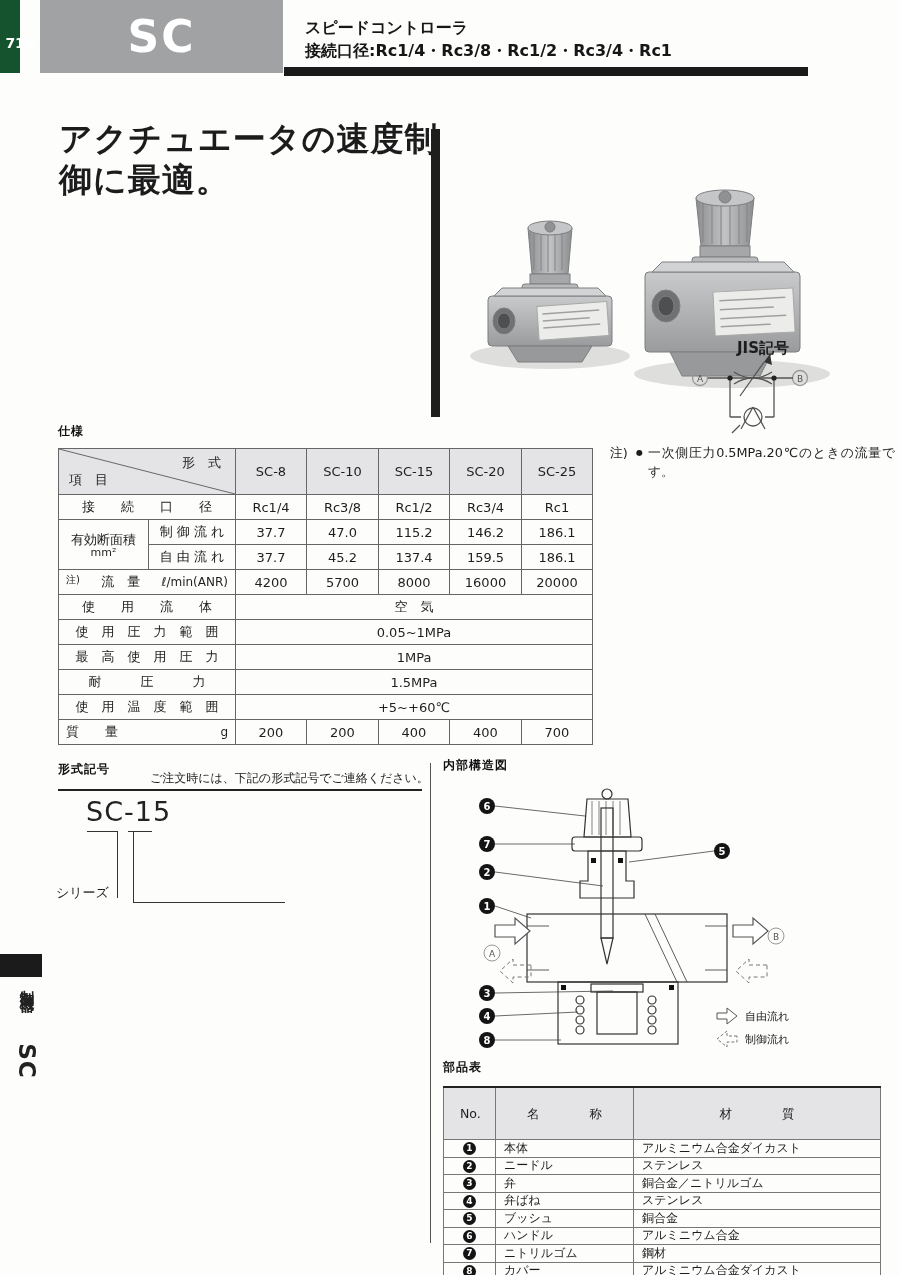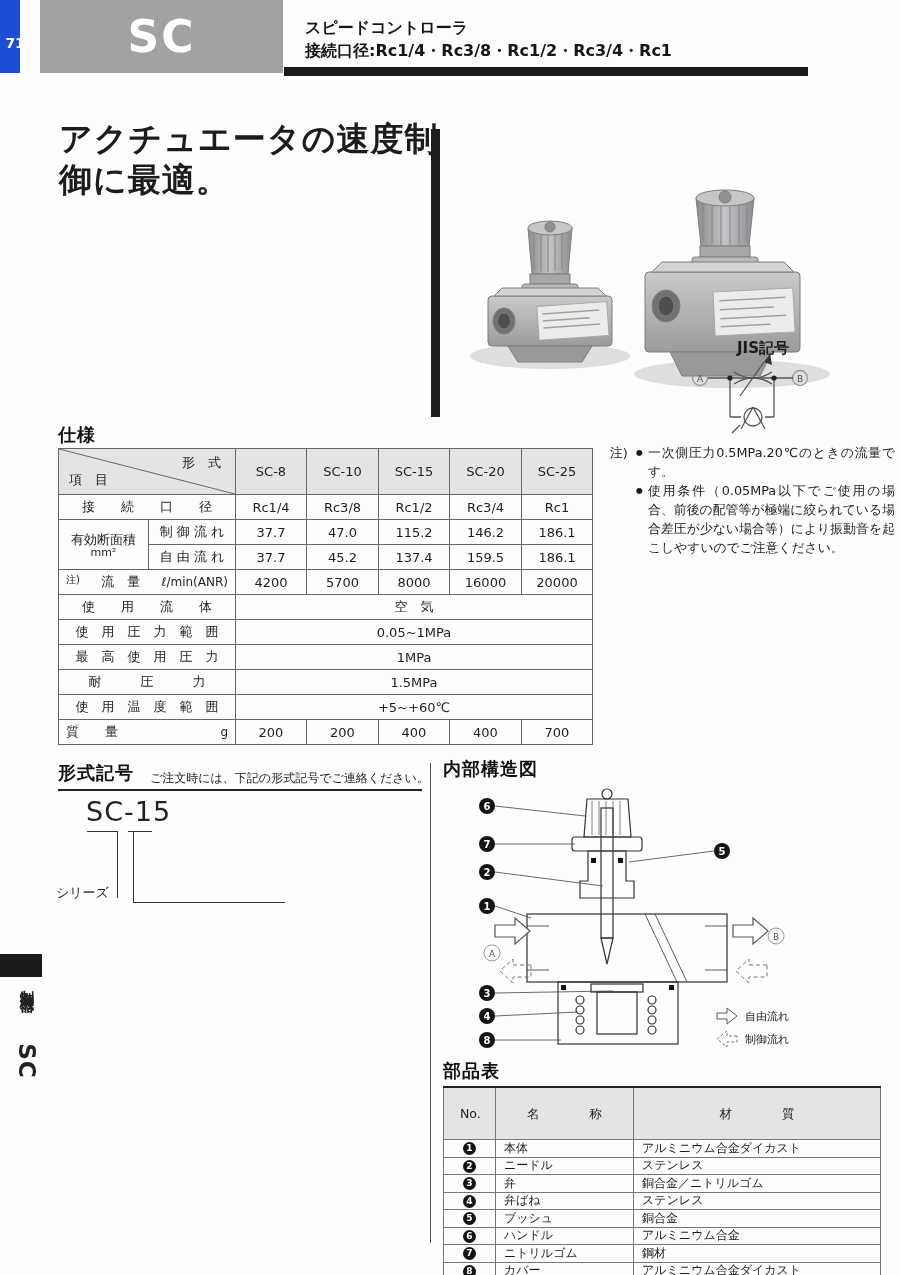--- a/index.html
+++ b/index.html
@@ -1,38 +1,38 @@
 <!DOCTYPE html>
 <html lang="ja"><head>
 <meta charset="utf-8">
 <style>
   html,body{margin:0;padding:0;background:#e8e8e8;}
   .page{position:relative;width:900px;height:1275px;background:#fdfdfc;overflow:hidden;
         font-family:"DejaVu Sans","Liberation Sans",sans-serif;color:#1c1c1c;}
   
-  .hdr-black{position:absolute;left:0;top:0;width:20px;height:73px;background:#1d4ed8;}
+  .hdr-black{position:absolute;left:0;top:0;width:20px;height:73px;background:#14532d;}
   .hdr-pagenum{position:absolute;left:0;bottom:22px;width:40px;text-align:center;
         color:#fff;font-size:14px;font-weight:bold;}
   .hdr-gray{position:absolute;left:40px;top:0;width:243px;height:73px;background:#a1a2a4;
         display:flex;align-items:center;justify-content:center;}
   .hdr-series{color:#fff;font-size:44px;font-weight:bold;letter-spacing:2px;line-height:1;}
   .hdr-title{position:absolute;left:305px;top:16px;font-weight:bold;font-size:16px;line-height:23px;color:#161616;}
   .hdr-bar{position:absolute;left:284px;top:67px;width:524px;height:9px;background:#1a1a1a;}
   
   .headline{position:absolute;left:59px;top:118px;font-size:33px;font-weight:bold;line-height:41px;letter-spacing:1px;}
   .intro-vbar{position:absolute;left:431px;top:129px;width:9px;height:288px;background:#1e1e1e;}
   .bullets{position:absolute;left:62px;top:246px;width:368px;margin:0;padding:0;list-style:none;
         font-size:13px;line-height:19px;text-align:justify;}
   .bullets li{position:relative;padding-left:13px;margin-bottom:1px;}
   .bullets li:before{content:"●";position:absolute;left:0;top:0;font-size:8px;line-height:19px;}
   
   .photo-svg{position:absolute;left:450px;top:140px;}
   .jis-svg{position:absolute;left:680px;top:332px;}
   
-  .sec-h{position:absolute;font-size:18px;font-weight:bold;letter-spacing:1px;color:#111;}
+  .sec-h{position:absolute;font-size:12px;font-weight:bold;letter-spacing:1px;color:#111;}
   
   .spec-table{position:absolute;left:58px;top:448px;border-collapse:collapse;table-layout:fixed;
         width:534px;font-size:13px;border:1.5px solid #444;}
   .spec-table td{border:1px solid #666;text-align:center;padding:0;height:24px;color:#1e1e1e;overflow:hidden;}
   .spec-table tr.hd td{background:#e4e4e6;height:45px;font-size:13px;}
   .corner{position:relative;background:#e4e4e6;text-decoration:underline;}
   .corner svg{position:absolute;left:0;top:0;width:100%;height:100%;}
   .c-top{position:absolute;right:14px;top:5px;font-size:13px;}
   .c-bottom{position:absolute;left:10px;bottom:5px;font-size:13px;}
   .lbl{letter-spacing:0;}
@@ -270,21 +270,20 @@
       <td>400</td>
       <td>700</td>
     </tr>
   </tbody>
     </table>
 
   <div class="notes">
     <div class="notes-mark">注)</div>
     <ul class="notes-list">
       <li><span>一次側圧力0.5MPa.20℃のときの流量です。</span></li>
-      <li><span>使用条件（0.05MPa以下でご使用の場合、前後の配管等が極端に絞られている場合差圧が少ない場合等）により振動音を起こしやすいのでご注意ください。</span></li>
     </ul>
   </div>
 
   <div class="sec-h" style="left:58px;top:761px;">形式記号</div>
   <div class="mc-note">ご注文時には、下記の形式記号でご連絡ください。</div>
   <div class="mc-rule"></div>
   <div class="mc-example">SC-15</div>
   <div class="mc-line" style="left:87px;top:831px;width:31px;"></div>
   <div class="mc-vline" style="left:117px;top:831px;height:67px;"></div>
   <div class="mc-line" style="left:128px;top:831px;width:24px;"></div>

